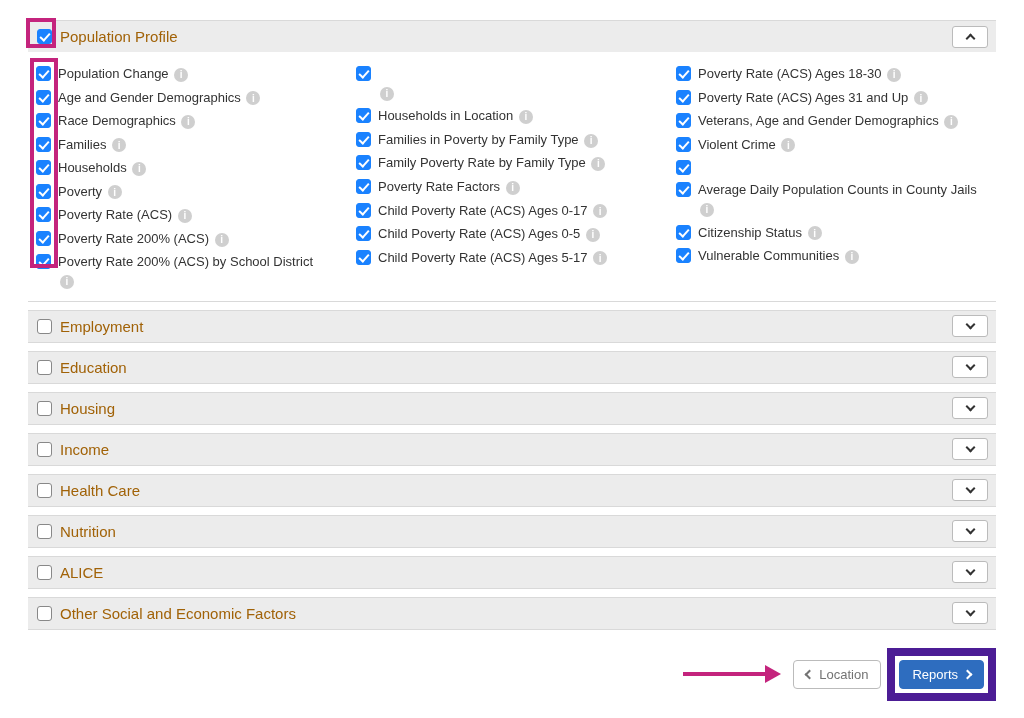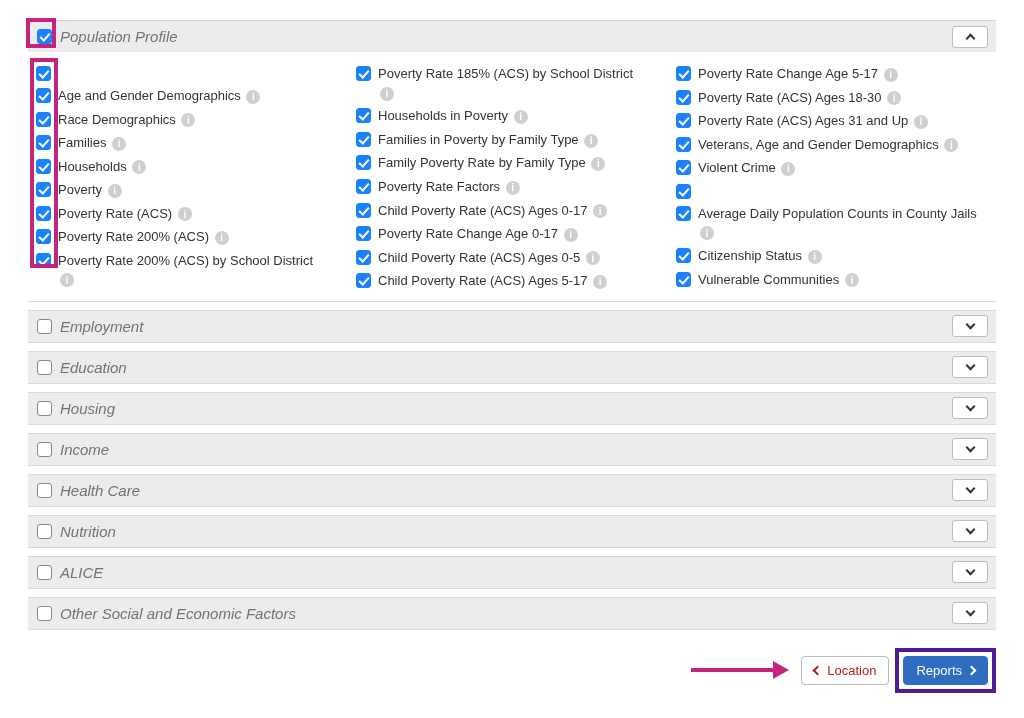--- a/index.html
+++ b/index.html
@@ -23,22 +23,21 @@
     cursor: pointer;
     border-top: 1px solid #d9d9d9;
   }
   .section-header .cb-wrap {
     width: 16px; height: 16px;
     display: inline-flex; align-items: center; justify-content: center;
     margin: 0 8px 0 4px;
   }
   .section-title {
     font-size: 15px;
-    color: #737373;
-    font-style: italic;
+    color: #a16207;
   }
   .collapse-btn {
     position: absolute;
     right: 8px;
     top: 50%;
     transform: translateY(-50%);
     background: #fff;
     border: 1px solid #bbb;
     border-radius: 3px;
     width: 36px;
@@ -149,35 +148,35 @@
     border-left: 16px solid #c4247d;
     border-top: 9px solid transparent;
     border-bottom: 9px solid transparent;
   }
   .btn {
     display: inline-flex;
     align-items: center;
     gap: 4px;
     border: 1px solid #bbb;
     background: #fff;
-    color: #b91c1c;
+    color: #737373;
     padding: 6px 12px;
     border-radius: 4px;
     font-size: 13px;
     cursor: pointer;
   }
   .btn-primary {
     background: #2e6dbf;
     border-color: #2e6dbf;
     color: #fff;
   }
   .reports-wrap {
     position: relative;
     padding: 4px;
-    border: 4px solid #4c1d95;
+    border: 8px solid #4c1d95;
   }
   .chev {
     display:inline-block;
     width:7px;height:7px;
     border:solid currentColor;
     border-width:0 2px 2px 0;
   }
   .chev-up   { transform: rotate(-135deg); margin-top:3px;}
   .chev-down { transform: rotate(45deg);   margin-bottom:3px;}
   .chev-left { transform: rotate(135deg);  margin-right:2px;}
@@ -196,20 +195,21 @@
         <span class="section-title">Population Profile</span>
         <span class="collapse-btn">
           <span class="chev chev-up"></span>
         </span>
       </div>
       <div class="section-body" style="position:relative">
         <div class="cols">
           <div class="col">
             <div class="item">
               <span class="cb checked"></span>
+              <span class="item-label"><span>Population Change</span>  <span class="info-icon">i</span></span>
             </div>
             <div class="item">
               <span class="cb checked"></span>
               <span class="item-label"><span>Age and Gender Demographics</span>  <span class="info-icon">i</span></span>
             </div>
             <div class="item">
               <span class="cb checked"></span>
               <span class="item-label"><span>Race Demographics</span>  <span class="info-icon">i</span></span>
             </div>
             <div class="item">
@@ -233,60 +233,52 @@
               <span class="item-label"><span>Poverty Rate 200% (ACS)</span>  <span class="info-icon">i</span></span>
             </div>
             <div class="item">
               <span class="cb checked"></span>
               <span class="item-label"><span>Poverty Rate 200% (ACS) by School District</span><br><span class="info-icon" style="margin-top:4px">i</span></span>
             </div>
           </div>
           <div class="col">
             <div class="item">
               <span class="cb checked"></span>
-              <span class="item-label"><span>Poverty Rate 185% (ACS) by School District</span><br><span class="info-icon" style="margin-top:4px">i</span></span>
-            </div>
-            <div class="item">
-              <span class="cb checked"></span>
-              <span class="item-label"><span>Households in Poverty</span>  <span class="info-icon">i</span></span>
+              <span class="item-label"><br><span class="info-icon" style="margin-top:4px">i</span></span>
+            </div>
+            <div class="item">
+              <span class="cb checked"></span>
+              <span class="item-label"><span>Households in Location</span>  <span class="info-icon">i</span></span>
             </div>
             <div class="item">
               <span class="cb checked"></span>
               <span class="item-label"><span>Families in Poverty by Family Type</span>  <span class="info-icon">i</span></span>
             </div>
             <div class="item">
               <span class="cb checked"></span>
               <span class="item-label"><span>Family Poverty Rate by Family Type</span>  <span class="info-icon">i</span></span>
             </div>
             <div class="item">
               <span class="cb checked"></span>
               <span class="item-label"><span>Poverty Rate Factors</span>  <span class="info-icon">i</span></span>
             </div>
             <div class="item">
               <span class="cb checked"></span>
               <span class="item-label"><span>Child Poverty Rate (ACS) Ages 0-17</span>  <span class="info-icon">i</span></span>
-            </div>
-            <div class="item">
-              <span class="cb checked"></span>
-              <span class="item-label"><span>Poverty Rate Change Age 0-17</span>  <span class="info-icon">i</span></span>
             </div>
             <div class="item">
               <span class="cb checked"></span>
               <span class="item-label"><span>Child Poverty Rate (ACS) Ages 0-5</span>  <span class="info-icon">i</span></span>
             </div>
             <div class="item">
               <span class="cb checked"></span>
               <span class="item-label"><span>Child Poverty Rate (ACS) Ages 5-17</span>  <span class="info-icon">i</span></span>
             </div>
           </div>
           <div class="col">
-            <div class="item">
-              <span class="cb checked"></span>
-              <span class="item-label"><span>Poverty Rate Change Age 5-17</span>  <span class="info-icon">i</span></span>
-            </div>
             <div class="item">
               <span class="cb checked"></span>
               <span class="item-label"><span>Poverty Rate (ACS) Ages 18-30</span>  <span class="info-icon">i</span></span>
             </div>
             <div class="item">
               <span class="cb checked"></span>
               <span class="item-label"><span>Poverty Rate (ACS) Ages 31 and Up</span>  <span class="info-icon">i</span></span>
             </div>
             <div class="item">
               <span class="cb checked"></span>

